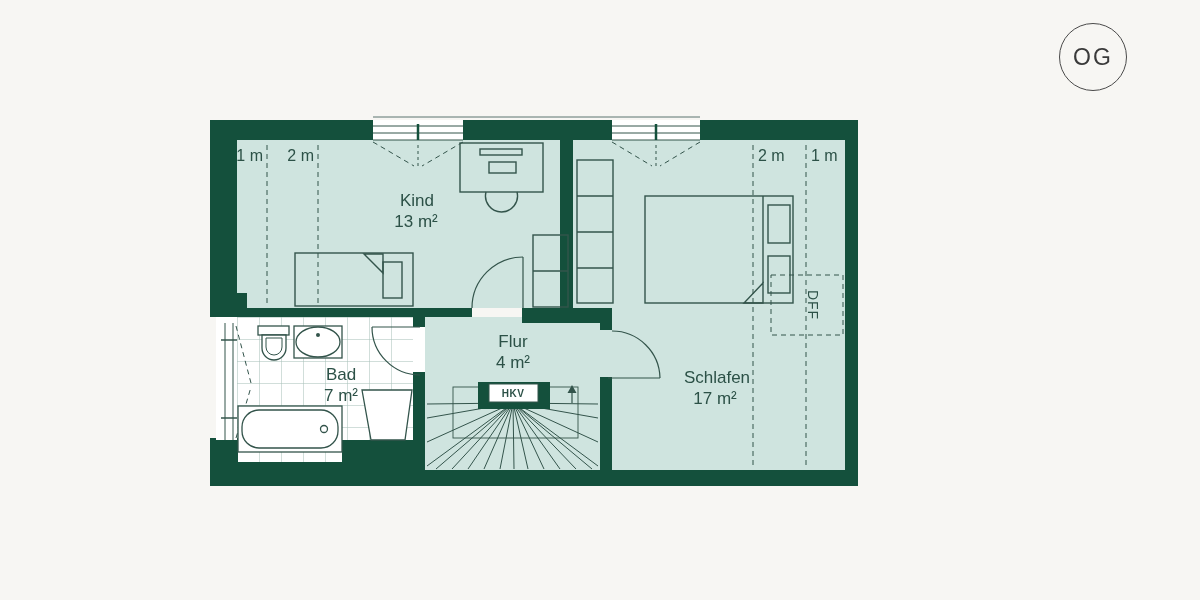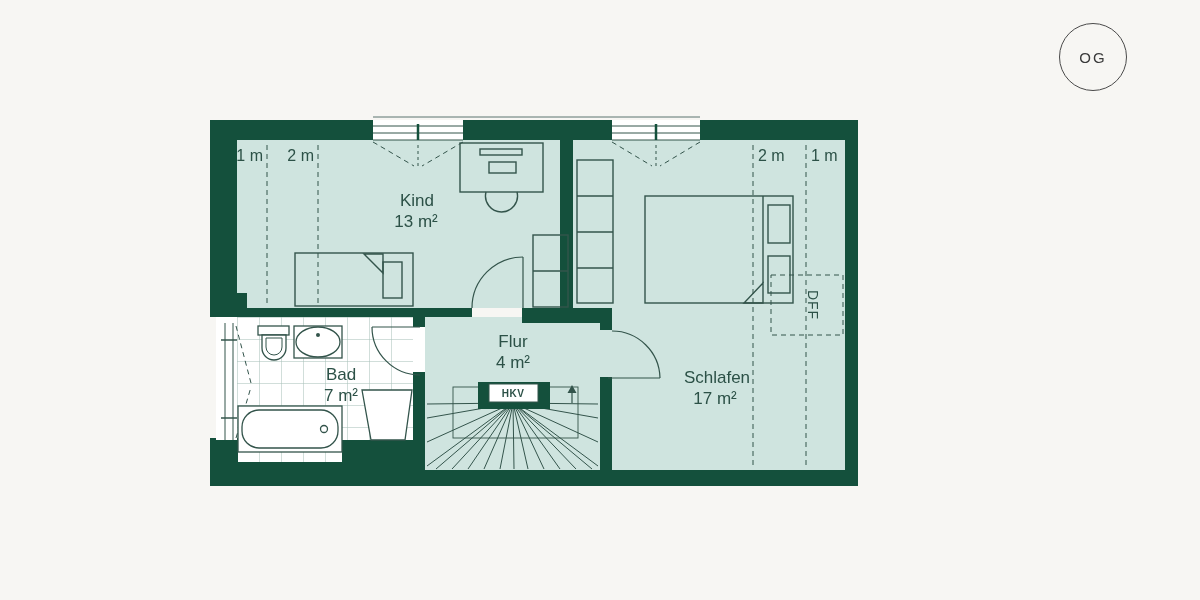--- a/index.html
+++ b/index.html
@@ -8,21 +8,21 @@
     background:#f7f6f3;
     font-family:"Liberation Sans", sans-serif;
     overflow:hidden;position:relative;
   }
   .canvas{position:absolute;inset:0;}
   svg{position:absolute;left:0;top:0;}
   .og-badge{
     position:absolute;left:1059px;top:23px;width:66px;height:66px;
     border:1.6px solid #4a4a4a;border-radius:50%;
     display:flex;align-items:center;justify-content:center;
-    color:#3a3a3a;font-size:15px;letter-spacing:2px;background:transparent;
+    color:#3a3a3a;font-size:23px;letter-spacing:2px;background:transparent;
   }
   text{font-family:"Liberation Sans", sans-serif;fill:#2c5147;}
   .room-label{font-size:17px;}
   .measure-label{font-size:16px;}
   .dff-label{font-size:14px;letter-spacing:1px;}
   .hkv-label{font-size:10px;font-weight:bold;letter-spacing:0.5px;}
 </style>
 </head>
 <body>
 

